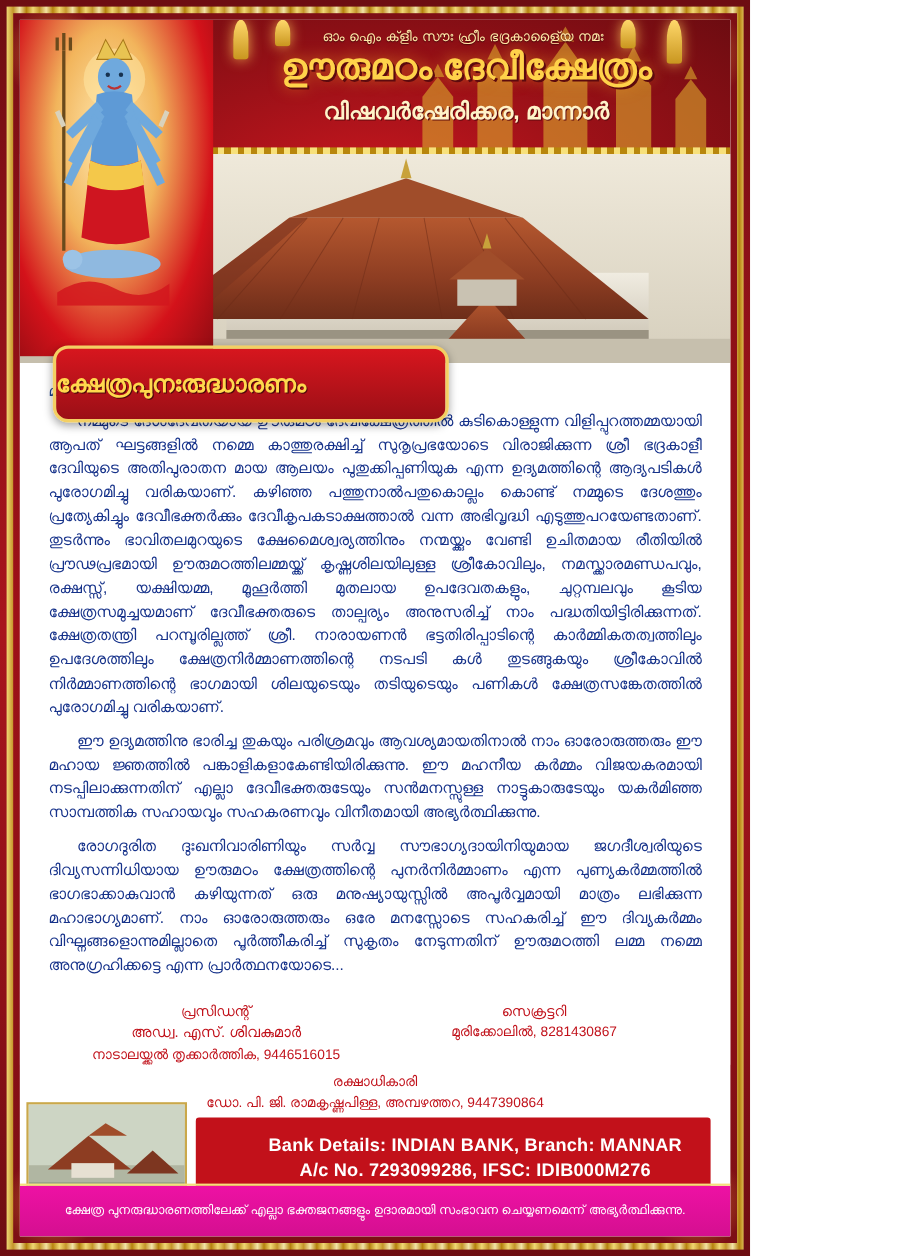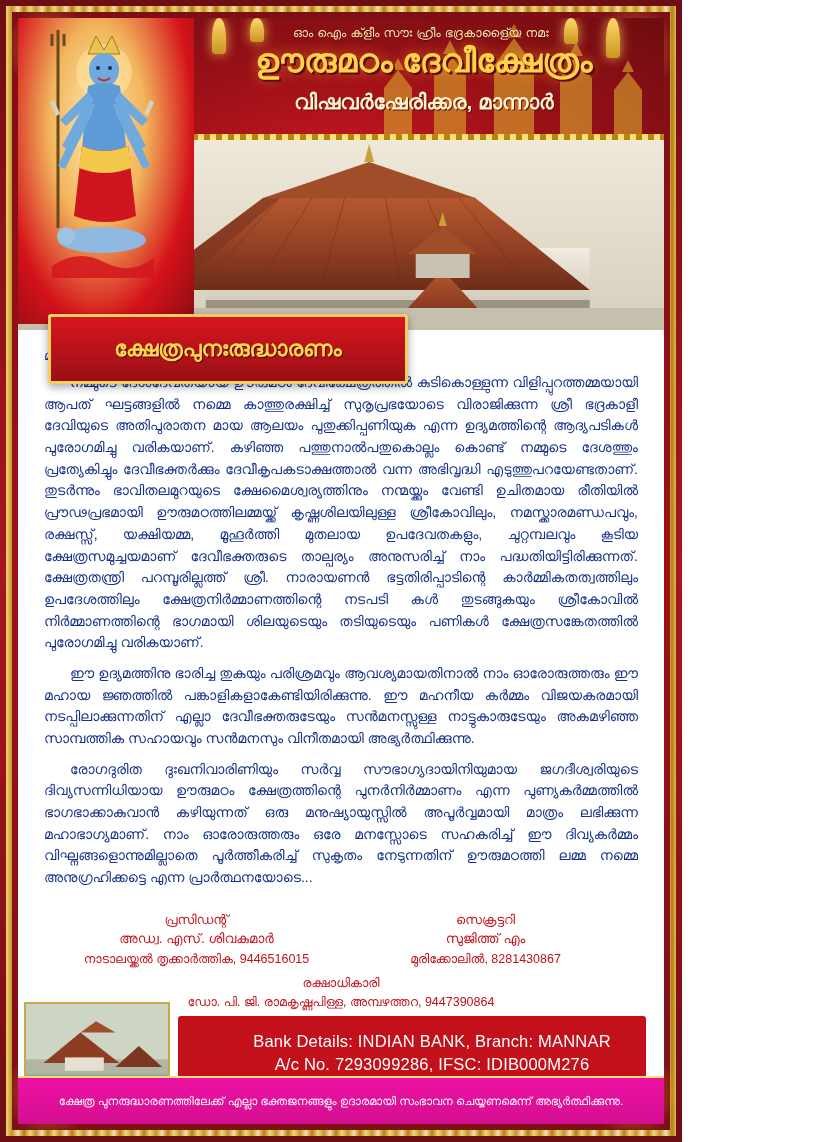--- a/index.html
+++ b/index.html
@@ -136,23 +136,23 @@
   .ribbon-wrap {
     position: absolute;
     left: 30px; top: 296px;
     width: 360px; height: 70px;
     z-index: 6;
   }
   .ribbon {
     position: absolute; inset: 0;
     background: linear-gradient(180deg,#d7161e 0%,#9b0f16 100%);
     border: 3px solid #f3cf63;
-    border-radius: 3px;
+    border-radius: 14px;
     box-shadow: 0 3px 8px rgba(0,0,0,0.35);
-    display: flex; align-items: center; justify-content: center;
+    display: flex; align-items: center; justify-content: flex-start;
   }
   .ribbon-text {
     color: #ffd84d;
     font-size: 22px;
     font-weight: bold;
     text-shadow: 1px 1px 0 #4d080b;
   }
 
   
   .body-area {
@@ -210,21 +210,21 @@
     left: 160px; right: 18px; top: 0; bottom: 0;
     background: #c2111a;
     border-radius: 3px;
     color: #ffffff;
     display: flex;
     flex-direction: column;
     align-items: center;
     justify-content: center;
     gap: 4px;
   }
-  .bank-line { font-size: 16.5px; font-weight: normal; letter-spacing: 0.2px; padding-left: 40px; }
+  .bank-line { font-size: 16.5px; font-weight: bold; letter-spacing: 0.2px; padding-left: 40px; }
   .thumb {
     position: absolute;
     left: 6px; top: -14px;
     width: 146px; height: 86px;
     border: 2px solid #caa84a;
     background: linear-gradient(180deg,#cfd8c6 0%, #b9c2ae 45%, #8d9a83 100%);
     overflow: hidden;
   }
 
   
@@ -375,33 +375,32 @@
 
     <div class="ribbon-wrap">
       <div class="ribbon">
         <span class="ribbon-text">ക്ഷേത്രപുനഃരുദ്ധാരണം</span>
       </div>
     </div>
 
     <div class="body-area">
       <div class="salutation">മാന്യരേ,</div>
       <p class="para">നമ്മുടെ ദേശദേവതയായ ഊരുമഠം ദേവീക്ഷേത്രത്തിൽ കുടികൊള്ളുന്ന വിളിപ്പുറത്തമ്മയായി ആപത് ഘട്ടങ്ങളിൽ നമ്മെ കാത്തുരക്ഷിച്ച് സുരൃപ്രഭയോടെ വിരാജിക്കുന്ന ശ്രീ ഭദ്രകാളീ ദേവിയുടെ അതിപുരാതന മായ ആലയം പുതുക്കിപ്പണിയുക എന്ന ഉദ്യമത്തിന്റെ ആദ്യപടികൾ പുരോഗമിച്ചു വരികയാണ്. കഴിഞ്ഞ പത്തുനാൽപതുകൊല്ലം കൊണ്ട് നമ്മുടെ ദേശത്തും പ്രത്യേകിച്ചും ദേവീഭക്തർക്കും ദേവീകൃപകടാക്ഷത്താൽ വന്ന അഭിവൃദ്ധി എടുത്തുപറയേണ്ടതാണ്. തുടർന്നും ഭാവിതലമുറയുടെ ക്ഷേമൈശ്വര്യത്തിനും നന്മയ്ക്കും വേണ്ടി ഉചിതമായ രീതിയിൽ പ്രൗഢപ്രഭമായി ഊരുമഠത്തിലമ്മയ്ക്ക് കൃഷ്ണശിലയിലുള്ള ശ്രീകോവിലും, നമസ്ക്കാരമണ്ഡപവും, രക്ഷസ്സ്, യക്ഷിയമ്മ, മൂഹൂർത്തി മുതലായ ഉപദേവതകളും, ചുറ്റമ്പലവും കൂടിയ ക്ഷേത്രസമുച്ചയമാണ് ദേവീഭക്തരുടെ താല്പര്യം അനുസരിച്ച് നാം പദ്ധതിയിട്ടിരിക്കുന്നത്. ക്ഷേത്രതന്ത്രി പറമ്പൂരില്ലത്ത് ശ്രീ. നാരായണൻ ഭട്ടതിരിപ്പാടിന്റെ കാർമ്മികതത്വത്തിലും ഉപദേശത്തിലും ക്ഷേത്രനിർമ്മാണത്തിന്റെ നടപടി കൾ തുടങ്ങുകയും ശ്രീകോവിൽ നിർമ്മാണത്തിന്റെ ഭാഗമായി ശിലയുടെയും തടിയുടെയും പണികൾ ക്ഷേത്രസങ്കേതത്തിൽ പുരോഗമിച്ചു വരികയാണ്.</p>
-      <p class="para">ഈ ഉദ്യമത്തിനു ഭാരിച്ച തുകയും പരിശ്രമവും ആവശ്യമായതിനാൽ നാം ഓരോരുത്തരും ഈ മഹായ ജ്ഞത്തിൽ പങ്കാളികളാകേണ്ടിയിരിക്കുന്നു. ഈ മഹനീയ കർമ്മം വിജയകരമായി നടപ്പിലാക്കുന്നതിന് എല്ലാ ദേവീഭക്തരുടേയും സൻമനസ്സുള്ള നാട്ടുകാരുടേയും അകമഴിഞ്ഞ സാമ്പത്തിക സഹായവും സൻമനസും വിനീതമായി അഭ്യർത്ഥിക്കുന്നു.</p>
+      <p class="para">ഈ ഉദ്യമത്തിനു ഭാരിച്ച തുകയും പരിശ്രമവും ആവശ്യമായതിനാൽ നാം ഓരോരുത്തരും ഈ മഹായ ജ്ഞത്തിൽ പങ്കാളികളാകേണ്ടിയിരിക്കുന്നു. ഈ മഹനീയ കർമ്മം വിജയകരമായി നടപ്പിലാക്കുന്നതിന് എല്ലാ ദേവീഭക്തരുടേയും സൻമനസ്സുള്ള നാട്ടുകാരുടേയും യകർമിഞ്ഞ സാമ്പത്തിക സഹായവും സഹകരണവും വിനീതമായി അഭ്യർത്ഥിക്കുന്നു.</p>
       <p class="para">രോഗദുരിത ദുഃഖനിവാരിണിയും സർവ്വ സൗഭാഗ്യദായിനിയുമായ ജഗദീശ്വരിയുടെ ദിവ്യസന്നിധിയായ ഊരുമഠം ക്ഷേത്രത്തിന്റെ പുനർനിർമ്മാണം എന്ന പുണ്യകർമ്മത്തിൽ ഭാഗഭാക്കാകുവാൻ കഴിയുന്നത് ഒരു മനുഷ്യായുസ്സിൽ അപൂർവ്വമായി മാത്രം ലഭിക്കുന്ന മഹാഭാഗ്യമാണ്. നാം ഓരോരുത്തരും ഒരേ മനസ്സോടെ സഹകരിച്ച് ഈ ദിവ്യകർമ്മം വിഘ്നങ്ങളൊന്നുമില്ലാതെ പൂർത്തീകരിച്ച് സുകൃതം നേടുന്നതിന് ഊരുമഠത്തി ലമ്മ നമ്മെ അനുഗ്രഹിക്കട്ടെ എന്ന പ്രാർത്ഥനയോടെ...</p>
     </div>
 
     <div class="signatories">
       <div class="sig">
         <div class="role">പ്രസിഡന്റ്</div>
         <div class="name">അഡ്വ. എസ്. ശിവകുമാർ</div>
         <div class="place">നാടാലയ്ക്കൽ തൃക്കാർത്തിക, 9446516015</div>
       </div>
       <div class="sig">
         <div class="role">സെക്രട്ടറി</div>
-        <div class="name">സുജിത്ത് എം</div>
         <div class="place">മുരിക്കോലിൽ, 8281430867</div>
       </div>
     </div>
 
     <div class="patron">
       <div>രക്ഷാധികാരി</div>
       <div>ഡോ. പി. ജി. രാമകൃഷ്ണപിള്ള, അമ്പഴത്തറ, 9447390864</div>
     </div>
 
     <div class="bank-row">

